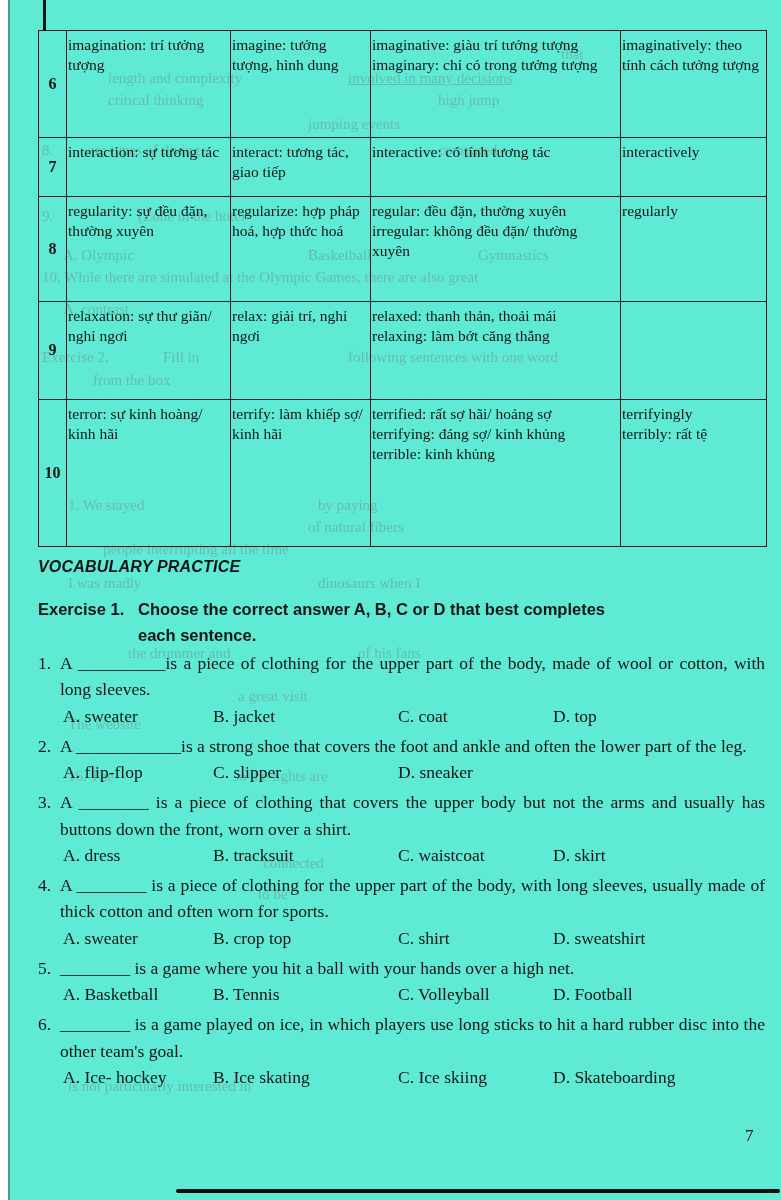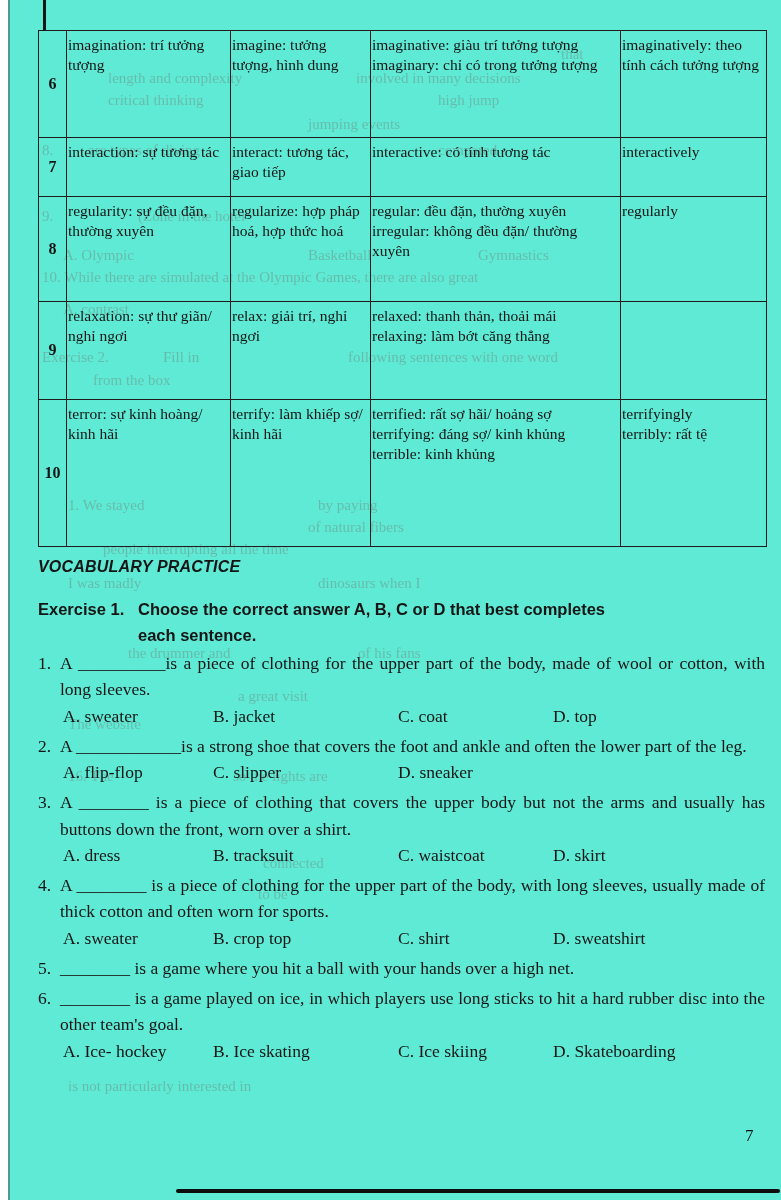--- a/index.html
+++ b/index.html
@@ -68,21 +68,21 @@
   .artifact-left{position:absolute;left:0;top:0;width:2px;height:1200px;background:#3a3a3a;opacity:.45;z-index:3;}
 </style>
 </head>
 <body>
 
 <div class="page">
 
   <div class="bt-layer">
       <span class="bt" style="left: 553px; top: 46px;">that</span>
       <span class="bt" style="left: 100px; top: 70px;">length and complexity</span>
-      <span class="bt" style="left: 348px; top: 70px;">involved in many decisions</span>
+      <span class="bt" style="left: 340px; top: 70px; text-decoration: underline;">involved in many decisions</span>
       <span class="bt" style="left: 100px; top: 92px;">critical thinking</span>
       <span class="bt" style="left: 430px; top: 92px;">high jump</span>
       <span class="bt" style="left: 300px; top: 116px;">jumping events</span>
       <span class="bt" style="left: 34px; top: 142px;">8.</span>
       <span class="bt" style="left: 80px; top: 142px;">are types of diving</span>
       <span class="bt" style="left: 430px; top: 142px;">compared</span>
       <span class="bt" style="left: 34px; top: 208px;">9.</span>
       <span class="bt" style="left: 130px; top: 208px; text-align: center;">(Zone in the hotel</span>
       <span class="bt" style="left: 55px; top: 247px;">A. Olympic</span>
       <span class="bt" style="left: 300px; top: 247px;">Basketball</span>
@@ -209,20 +209,26 @@
         <div class="q-options">
           <span>A. sweater</span>
           <span>B. crop top</span>
           <span>C. shirt</span>
           <span>D. sweatshirt</span>
         </div>
       </div>
 
       <div class="question">
         <p class="q-text"><span class="q-num">5.</span><span>________ is a game where you hit a ball with your hands over a high net.</span></p>
+        <div class="q-options">
+          <span>A. Basketball</span>
+          <span>B. Tennis</span>
+          <span>C. Volleyball</span>
+          <span>D. Football</span>
+        </div>
       </div>
 
       <div class="question">
         <p class="q-text"><span class="q-num">6.</span><span>________ is a game played on ice, in which players use long sticks to hit a hard rubber disc into the other team's goal.</span></p>
         <div class="q-options">
           <span>A. Ice- hockey</span>
           <span>B. Ice skating</span>
           <span>C. Ice skiing</span>
           <span>D. Skateboarding</span>
         </div>

